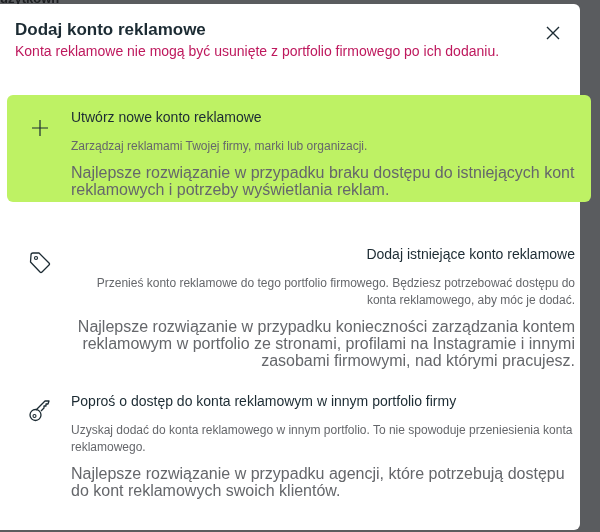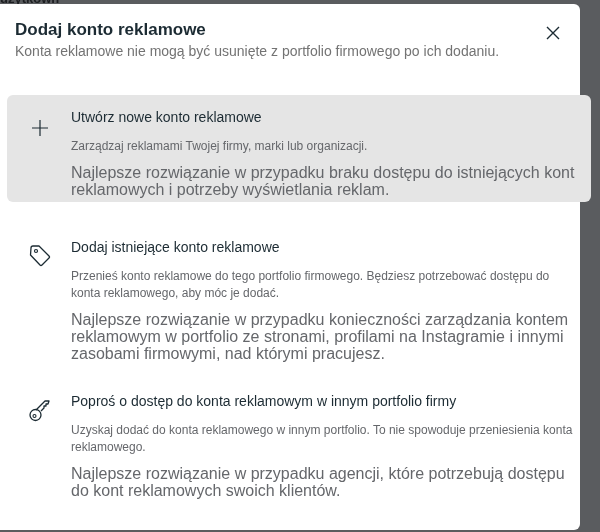--- a/index.html
+++ b/index.html
@@ -15,31 +15,31 @@
   .dialog {
     position:absolute; left:0; top:4px; width:580px; height:526px;
     background:#ffffff; border-radius:0 6px 6px 0;
     box-sizing:border-box;
   }
   .header { position:absolute; left:15px; top:16px; right:15px; }
   .title {
     font-size:17px; font-weight:bold; color:#1c2b33; line-height:20px;
   }
   .subtitle {
-    margin-top:2px; font-size:14px; color:#737373; line-height:18px;
+    margin-top:2px; font-size:14px; color:#be185d; line-height:18px;
   }
   .close-btn {
     position:absolute; right:14px; top:16px; width:26px; height:26px;
     display:flex; align-items:center; justify-content:center; cursor:pointer;
   }
   .option {
     position:absolute; left:7px; width:584px; box-sizing:border-box;
     border-radius:6px; cursor:pointer;
   }
-  .option.selected { background:#e5e5e5; }
+  .option.selected { background:#bef264; }
   .opt-icon {
     position:absolute; left:18px; width:30px; height:30px;
     display:flex; align-items:center; justify-content:center;
   }
   .opt-text { position:absolute; left:64px; right:16px; }
   .opt-title { font-size:14px; color:#1c2b33; line-height:18px; }
   .opt-desc { font-size:12px; color:#65676b; line-height:17px; margin-top:12px; }
   .opt-note { font-size:16px; color:#65676b; line-height:17px; margin-top:9px; }
 </style>
 </head>
@@ -64,21 +64,21 @@
           <path d="M8 0 V16 M0 8 H16" stroke="#1c2b33" stroke-width="1.2"></path>
         </svg>
     </div>
     <div class="opt-text" style="top:13px;">
       <div class="opt-title">Utwórz nowe konto reklamowe</div>
       <div class="opt-desc">Zarządzaj reklamami Twojej firmy, marki lub organizacji.</div>
       <div class="opt-note">Najlepsze rozwiązanie w przypadku braku dostępu do istniejących kont reklamowych i potrzeby wyświetlania reklam.</div>
     </div>
   </div>
 
-  <div class="option" style="top:221px;height:130px;">
+  <div class="option" style="top:228px;height:130px;text-align:right;">
     <div class="opt-icon" style="top:16px;">
       <svg width="26" height="26" viewBox="0 0 26 26">
         <path d="M4 5 Q4 3 6 3 L12 3 L22 13 Q23 14 22 15 L15 22 Q14 23 13 22 L3.5 12 Z" fill="none" stroke="#1c2b33" stroke-width="1.3" stroke-linejoin="round"></path>
         <circle cx="9" cy="8" r="1.5" fill="none" stroke="#1c2b33" stroke-width="1.2"></circle>
       </svg>
     </div>
     <div class="opt-text" style="top:13px;">
       <div class="opt-title">Dodaj istniejące konto reklamowe</div>
       <div class="opt-desc">Przenieś konto reklamowe do tego portfolio firmowego. Będziesz potrzebować dostępu do konta reklamowego, aby móc je dodać.</div>
       <div class="opt-note">Najlepsze rozwiązanie w przypadku konieczności zarządzania kontem reklamowym w portfolio ze stronami, profilami na Instagramie i innymi zasobami firmowymi, nad którymi pracujesz.</div>

